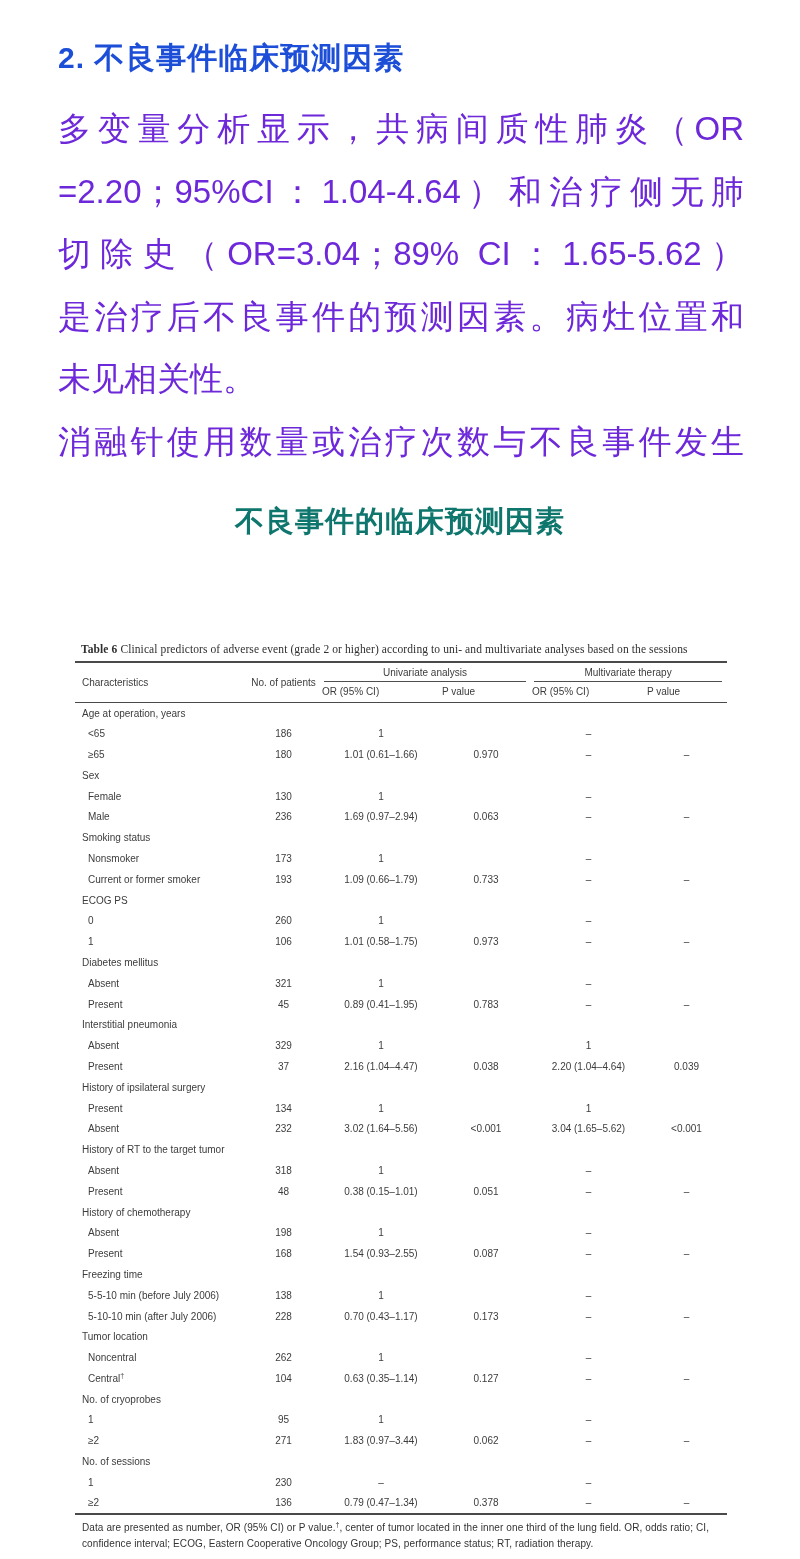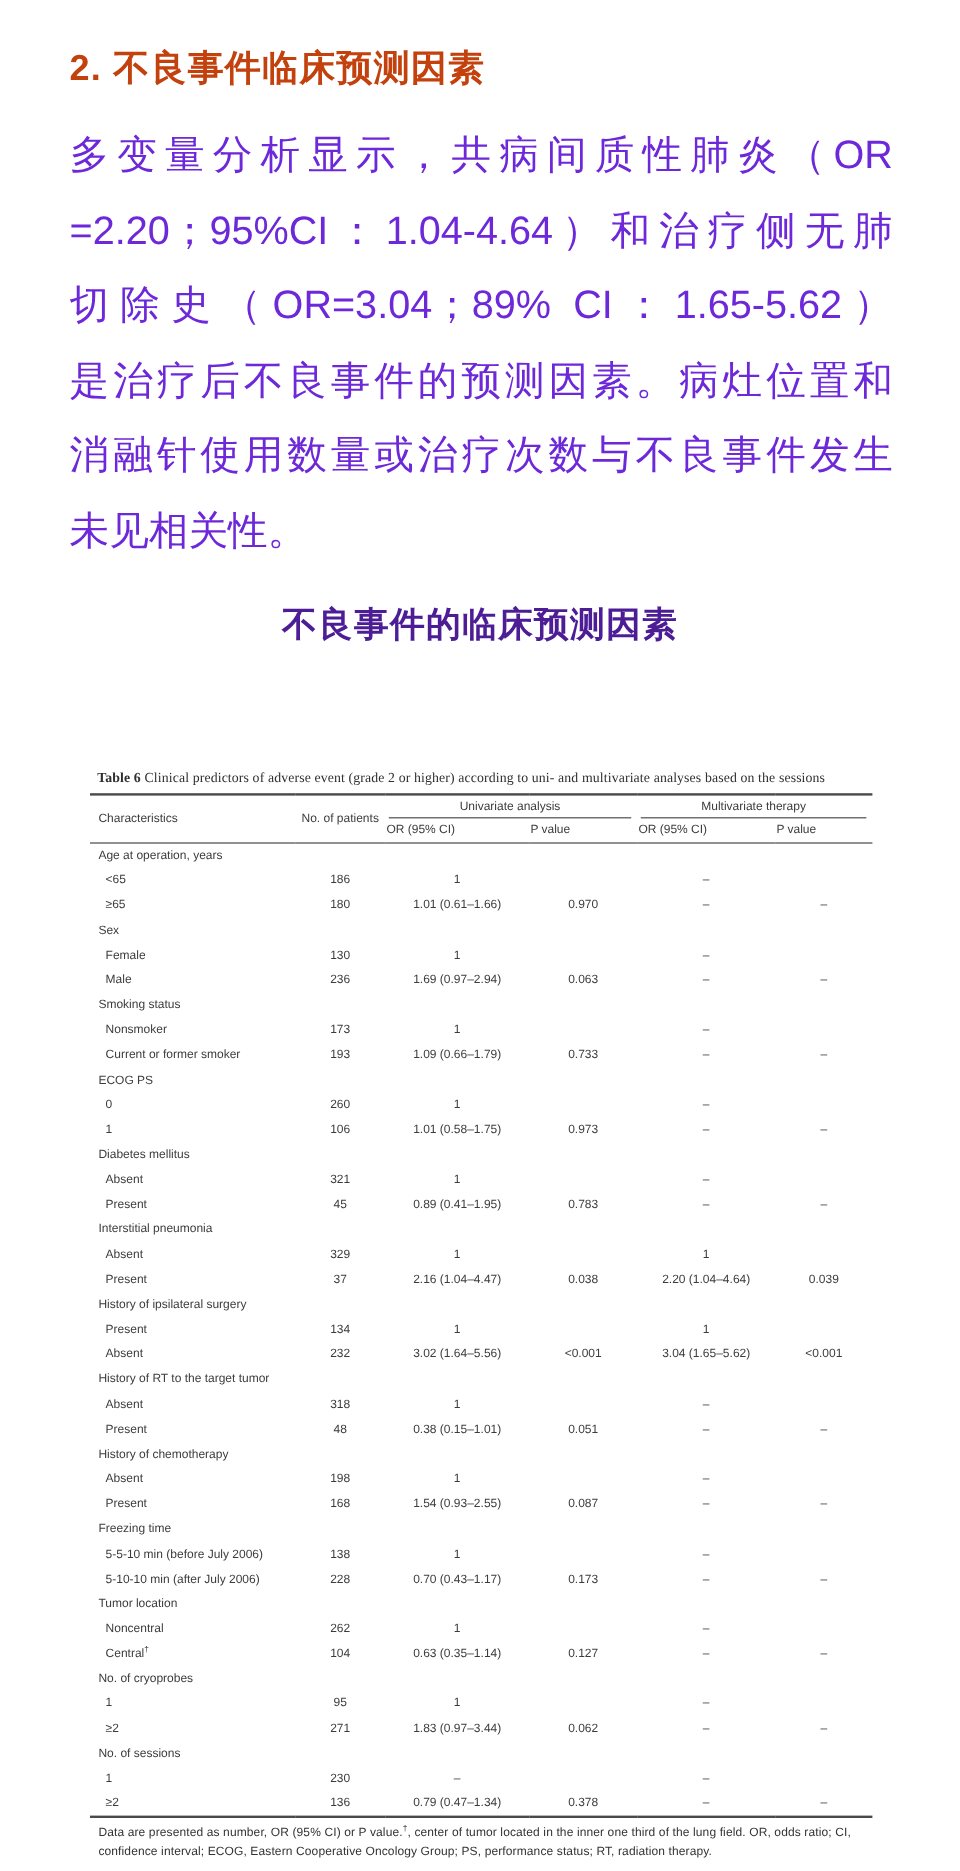--- a/index.html
+++ b/index.html
@@ -10,41 +10,41 @@
     color: #212121;
     overflow: hidden;
   }
   .page { width: 800px; height: 1559px; background: #fff; position: relative; }
 
   
   .heading {
     margin: 40px 58px 0 58px;
     font-size: 30px; font-weight: bold;
     letter-spacing: 1px;
-    color: #c2410c;
+    color: #1d4ed8;
     line-height: 36px;
   }
   .para { margin: 22px 56px 0 58px; }
   .pline {
     font-size: 33px;
     line-height: 62.5px;
     color: #6d28d9;
     text-align: justify;
     text-align-last: justify;
     text-justify: inter-character;
     white-space: nowrap;
   }
   .pline.last { text-align: left; text-align-last: left; white-space: normal; }
 
   .subtitle {
     margin-top: 31px;
     text-align: center;
     font-size: 29px; font-weight: bold;
     letter-spacing: 1px;
-    color: #4c1d95;
+    color: #0f766e;
     line-height: 34px;
   }
 
   
   .tablewrap {
     position: absolute;
     left: 75px; top: 603px;
     width: 652px;
     color: #3c3c3c;
   }
@@ -113,22 +113,22 @@
 
 <div class="page">
 
   <div class="heading">2. 不良事件临床预测因素</div>
 
   <div class="para">
     <div class="pline">多变量分析显示，共病间质性肺炎（OR</div>
     <div class="pline">=2.20；95%CI：1.04-4.64）和治疗侧无肺</div>
     <div class="pline">切除史（OR=3.04；89% CI：1.65-5.62）</div>
     <div class="pline">是治疗后不良事件的预测因素。病灶位置和</div>
+    <div class="pline last">未见相关性。</div>
     <div class="pline">消融针使用数量或治疗次数与不良事件发生</div>
-    <div class="pline last">未见相关性。</div>
   </div>
 
   <div class="subtitle">不良事件的临床预测因素</div>
 
   <div class="tablewrap">
     <div class="ttitle"><b>Table 6</b> <span>Clinical predictors of adverse event (grade 2 or higher) according to uni- and multivariate analyses based on the sessions</span></div>
 
     <table>
       <colgroup>
         <col class="c-char">

